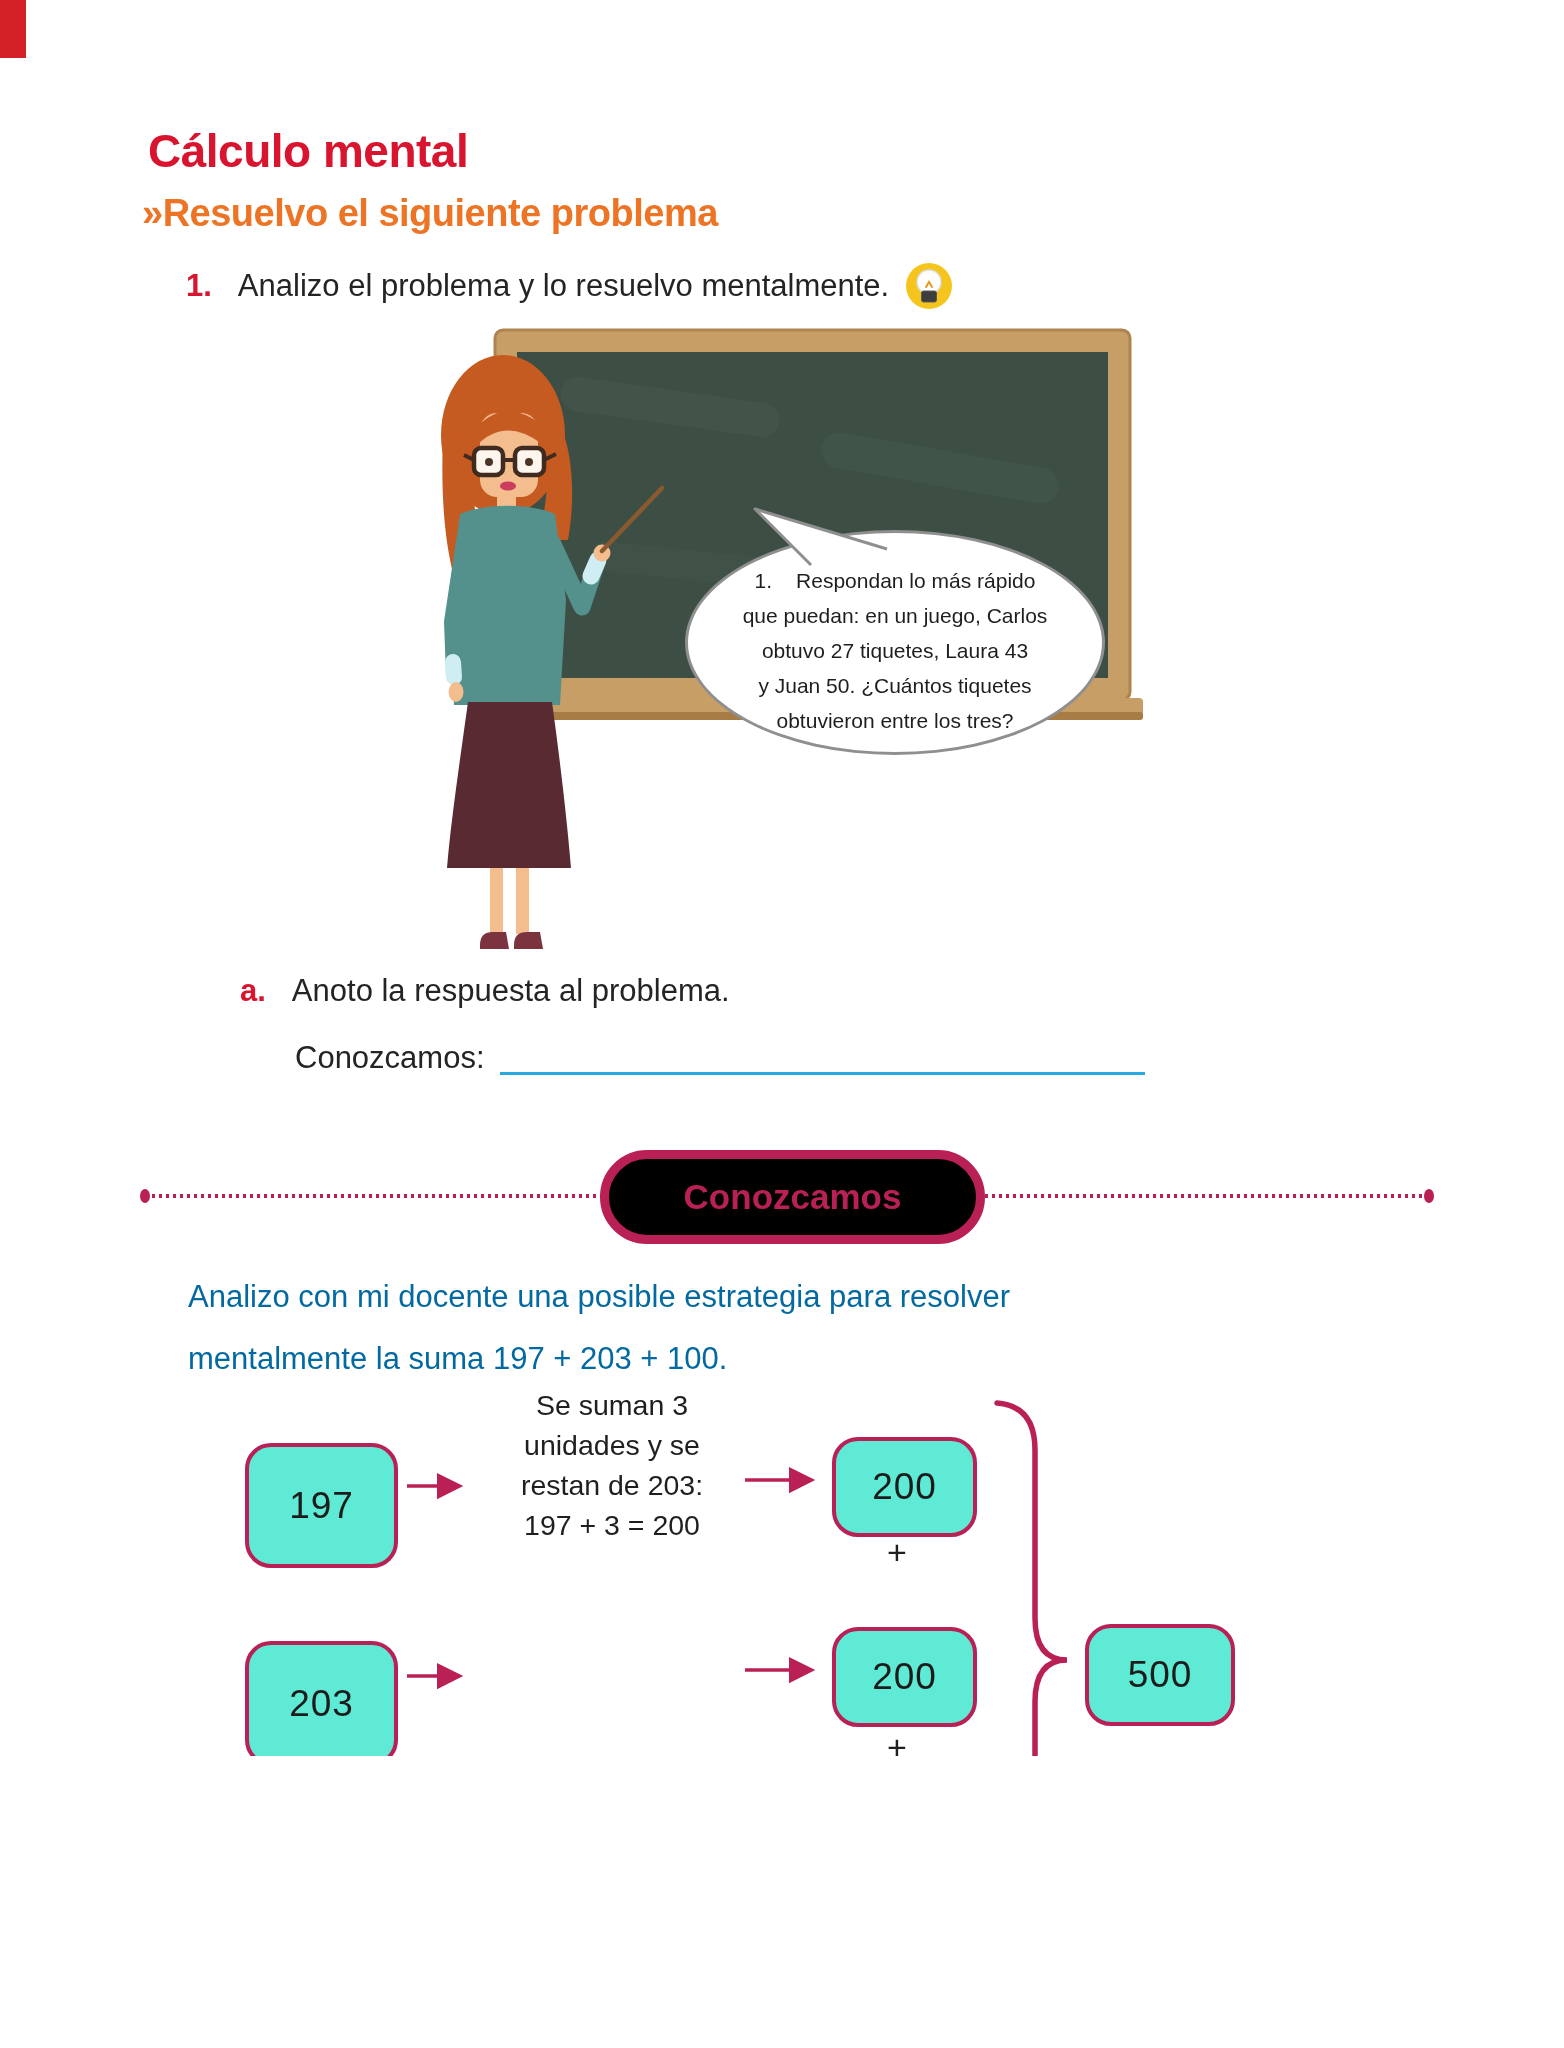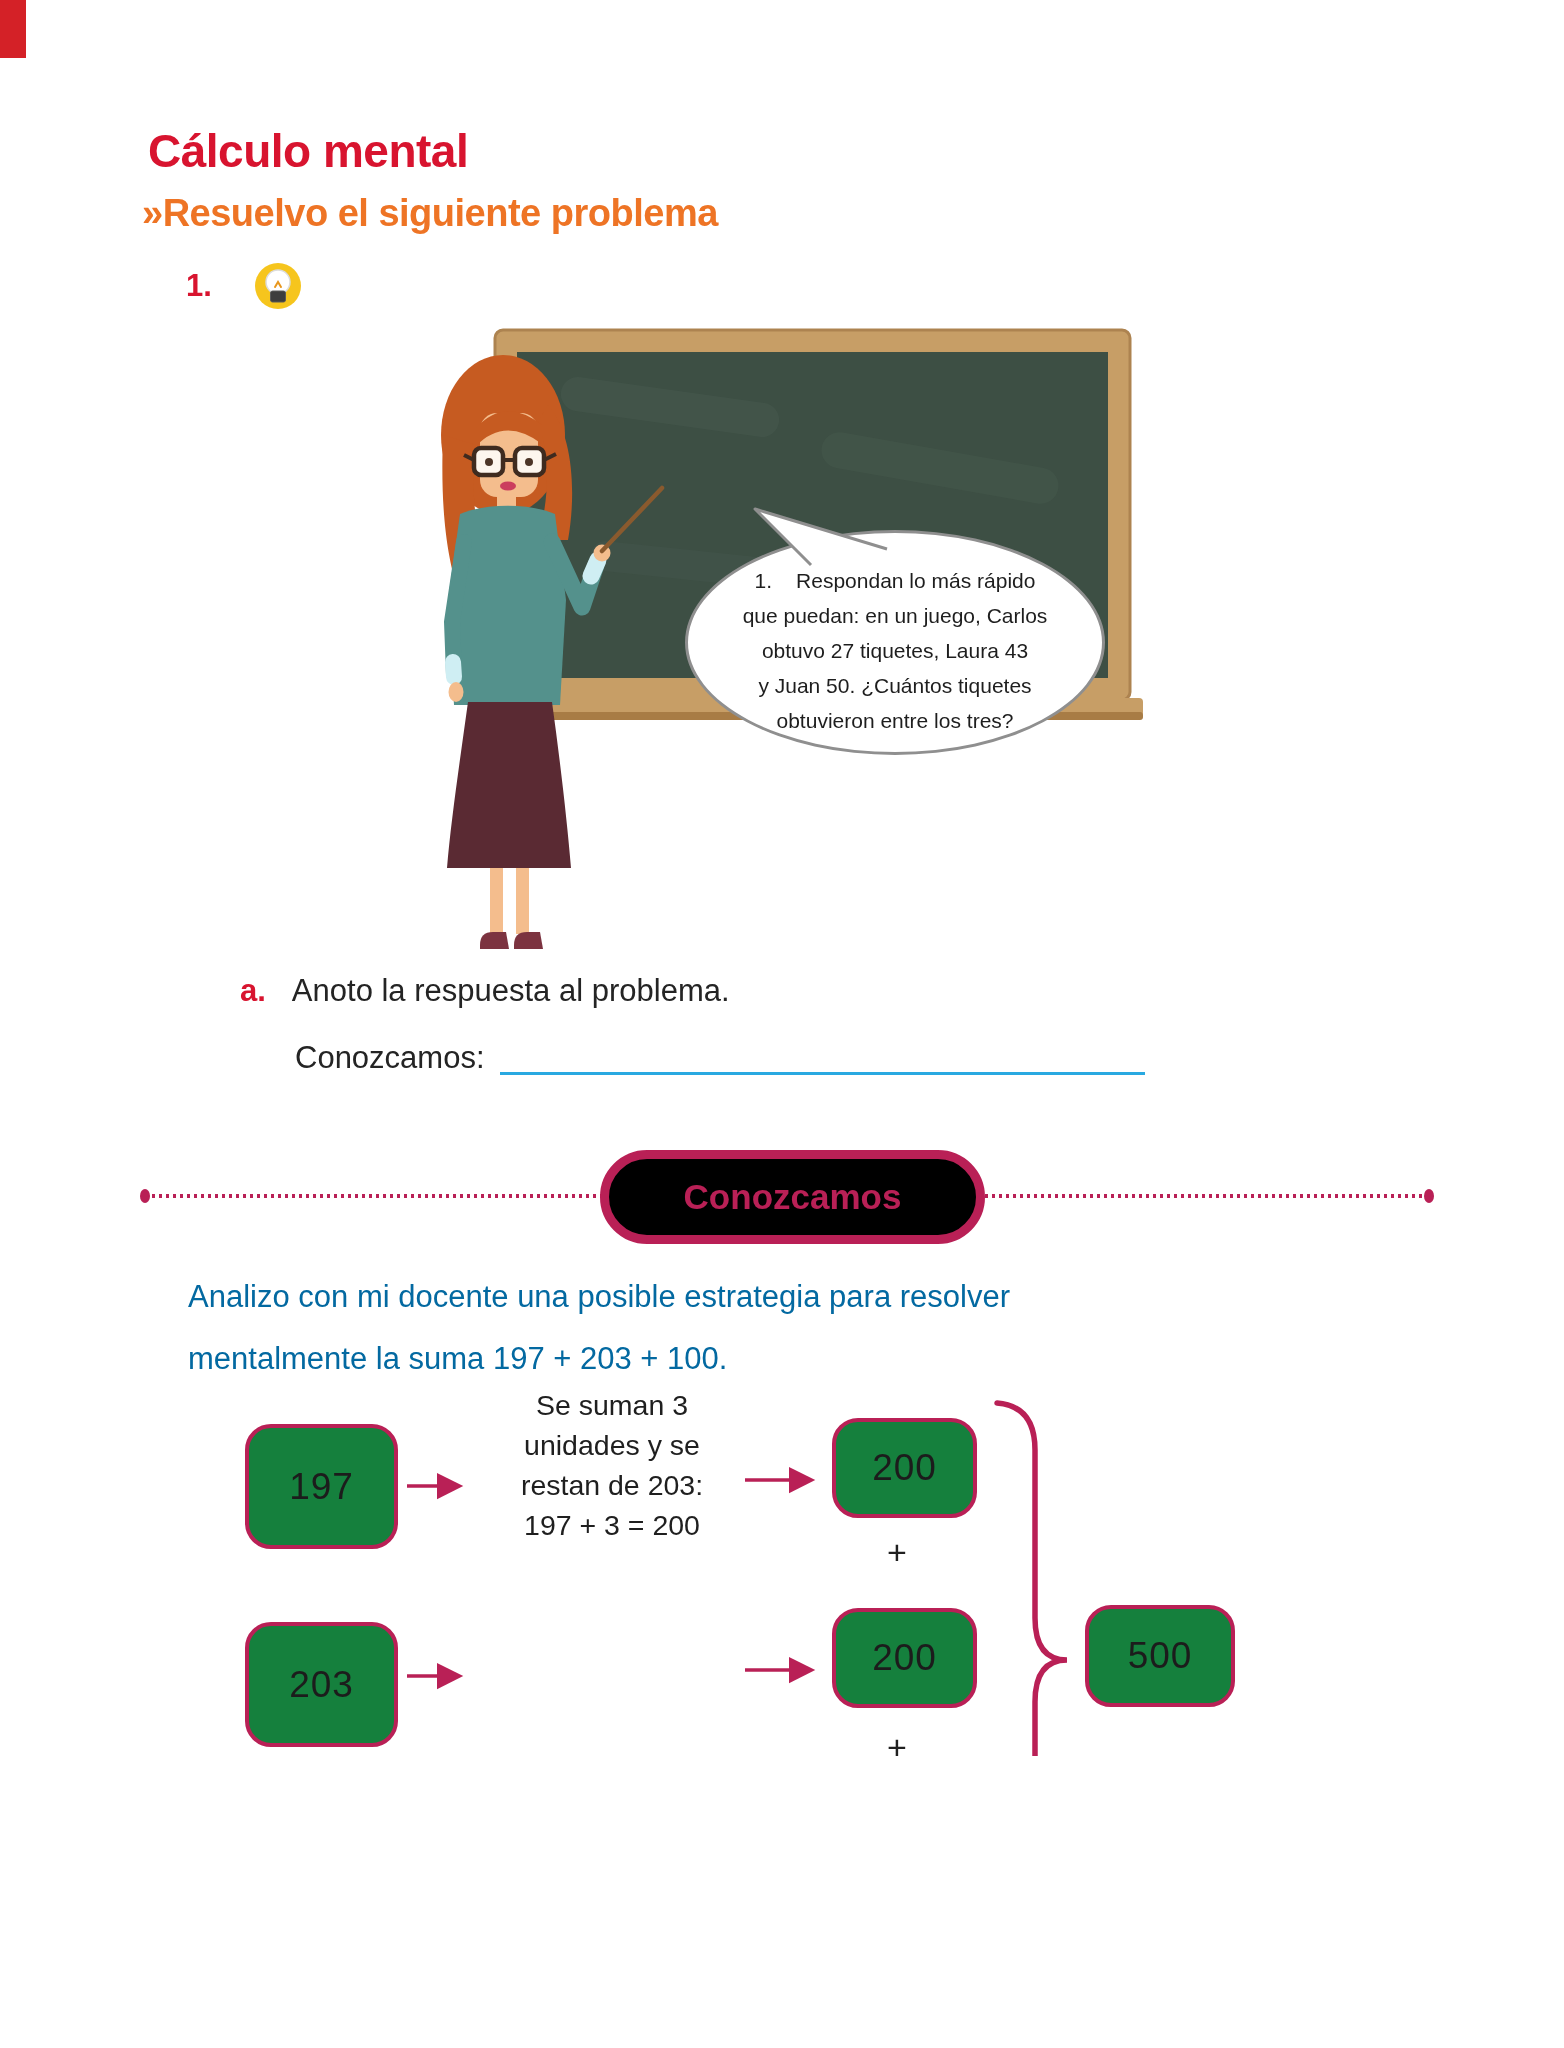--- a/index.html
+++ b/index.html
@@ -55,23 +55,23 @@
     left:600px;top:1150px;width:385px;height:94px;background:#000000;
     border:9px solid var(--magenta);border-radius:47px;box-sizing:border-box;
     display:flex;align-items:center;justify-content:center;
     font-size:35px;font-weight:bold;color:var(--magenta);z-index:2;
   }
 
   .intro{left:145px;top:1266px;font-size:31px;line-height:62px;color:#0369a1;margin-left:43px;}
 
   .diagram{left:170px;top:1370px;width:1240px;height:590px;}
   .numbox{
-    position:absolute;border:4px solid var(--magenta);border-radius:26px;background:#15803d;
+    position:absolute;border:4px solid var(--magenta);border-radius:26px;background:#5eead4;
     display:flex;align-items:center;justify-content:center;
-    font-size:37px;color:#1c1c1c;box-sizing:border-box;letter-spacing:1px;
+    font-size:37px;color:#1c1c1c;box-sizing:border-box;letter-spacing:1px;margin-top:19px;
   }
   .numbox.in{left:75px;width:153px;height:125px;}
   .numbox.out{left:662px;width:145px;height:100px;}
   .numbox.total{left:915px;top:235px;width:150px;height:102px;}
   .note{position:absolute;left:287px;width:310px;font-size:28.5px;line-height:40px;text-align:center;color:#1f1f1f;}
   .plus{position:absolute;left:697px;width:60px;text-align:center;font-size:34px;color:#202020;}
   .diagram-svg{position:absolute;left:0;top:0;width:1240px;height:590px;}
 
   .footer-line{left:152px;top:1960px;width:1272px;}
   .footer-cap-l{left:140px;top:1955px;}
@@ -89,20 +89,21 @@
 
 <div class="page">
 
   <div class="abs corner-tab"></div>
 
   <div class="abs title">Cálculo mental</div>
   <div class="abs subtitle">»Resuelvo el siguiente problema</div>
 
   <div class="abs line-row activity-row">
     <span class="marker">1.</span>
+    <span>Analizo el problema y lo resuelvo mentalmente.</span>
     <span class="bulb">
       <svg viewBox="0 0 48 48" width="48" height="48">
         <circle cx="24" cy="24" r="23" fill="#f6c51d"></circle>
         <path d="M40 10 A23 23 0 0 1 24 47 A23 23 0 0 0 40 10 Z" fill="#e9ae14" opacity="0.8"></path>
         <circle cx="24" cy="20" r="12" fill="#ffffff" stroke="#dcdcdc" stroke-width="1.5"></circle>
         <path d="M21 25 L24 20 L27 25" fill="none" stroke="#e8971d" stroke-width="2" stroke-linecap="round"></path>
         <rect x="16.5" y="29" width="15" height="11" rx="2" fill="#3d3d3d" stroke="#5a5a5a" stroke-width="1"></rect>
       </svg>
     </span>
   </div>

